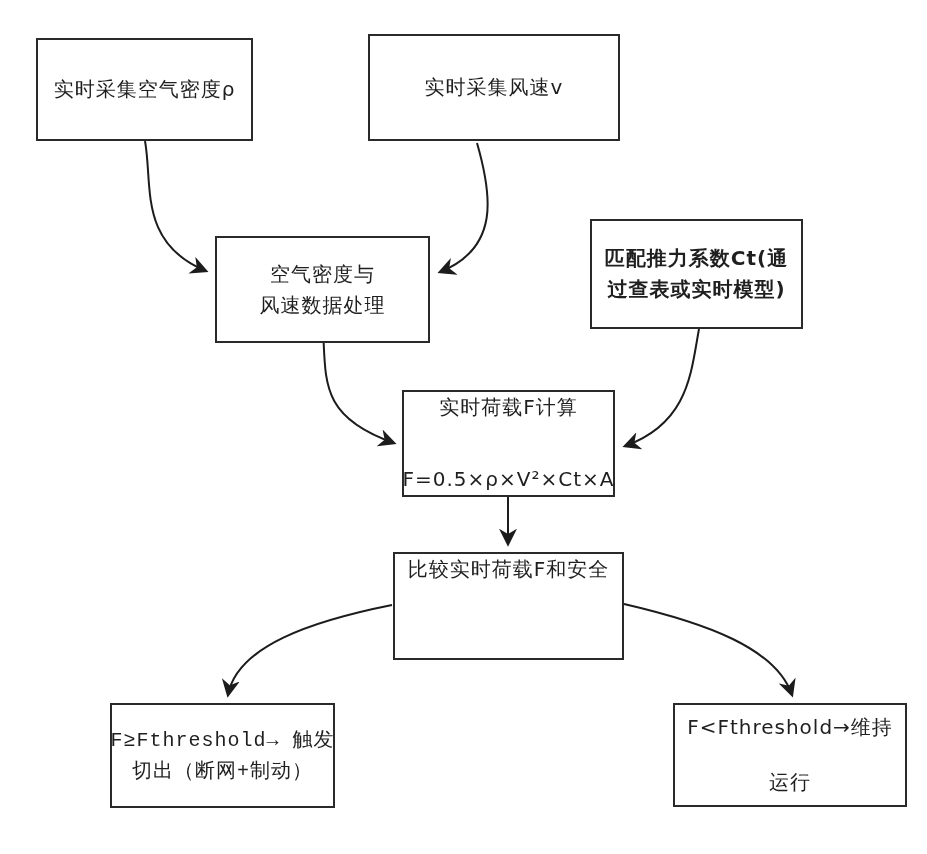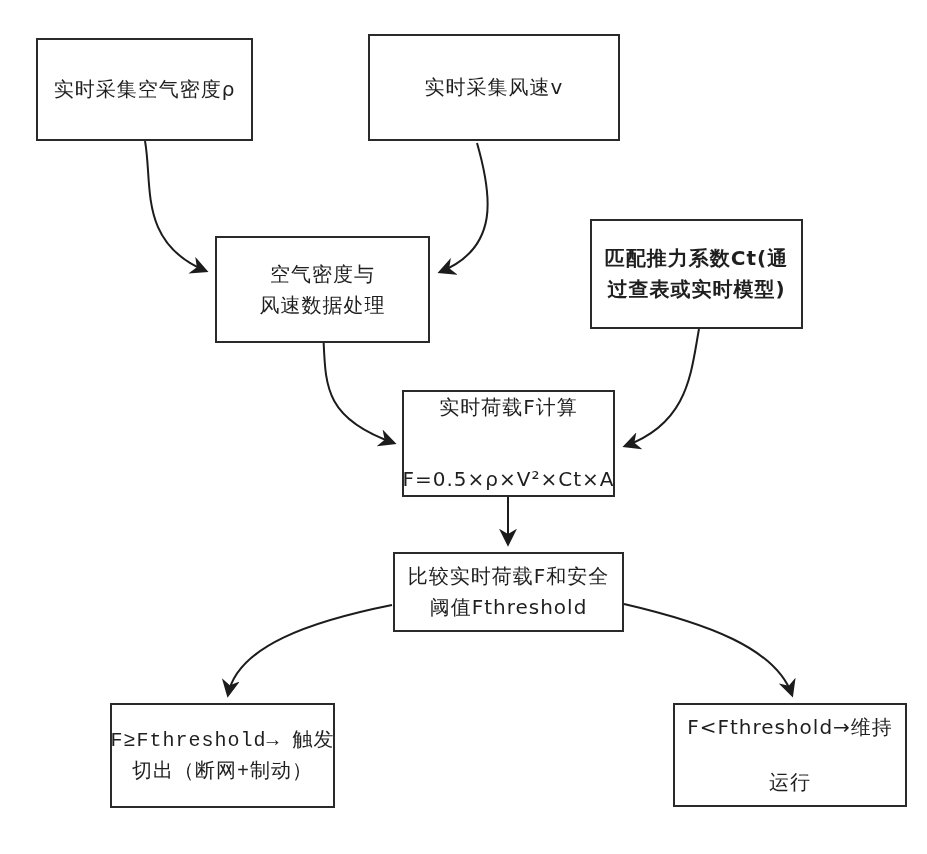--- a/index.html
+++ b/index.html
@@ -39,21 +39,21 @@
     letter-spacing: 1px;
     color: #1f1f1f;
   }
   .box span { display: block; white-space: nowrap; }
 
   #b-density   { left: 36px;  top: 38px;  width: 217px; height: 103px; }
   #b-windspeed { left: 368px; top: 34px;  width: 252px; height: 107px; }
   #b-processing{ left: 215px; top: 236px; width: 215px; height: 107px; align-items: center; }
   #b-thrust    { left: 590px; top: 219px; width: 213px; height: 110px; font-weight: bold; }
   #b-loadcalc  { left: 402px; top: 390px; width: 213px; height: 107px; justify-content: space-between; }
-  #b-compare   { left: 393px; top: 552px; width: 231px; height: 80px; }
+  #b-compare   { left: 393px; top: 552px; width: 231px; height: 108px; justify-content: space-between; }
   #b-cutout    { left: 110px; top: 703px; width: 225px; height: 105px; font-family: Liberation Mono, monospace; }
   #b-maintain  { left: 673px; top: 703px; width: 234px; height: 104px; gap: 24px; }
 </style>
 </head>
 <body>
 
 <div class="canvas">
 
   <svg class="arrows" viewBox="0 0 927 854" xmlns="http://www.w3.org/2000/svg">
     <defs>
@@ -90,21 +90,20 @@
     <span>过查表或实时模型)</span>
   </div>
 
   <div class="box" id="b-loadcalc">
     <span>实时荷载F计算</span>
     <span>F=0.5×ρ×V²×Ct×A</span>
   </div>
 
   <div class="box" id="b-compare">
     <span>比较实时荷载F和安全</span>
-    <span>阈值Fthreshold</span>
   </div>
 
   <div class="box" id="b-cutout">
     <span>F≥Fthreshold→ 触发</span>
     <span>切出（断网+制动）</span>
   </div>
 
   <div class="box" id="b-maintain">
     <span>F&lt;Fthreshold→维持</span>
     <span>运行</span>

